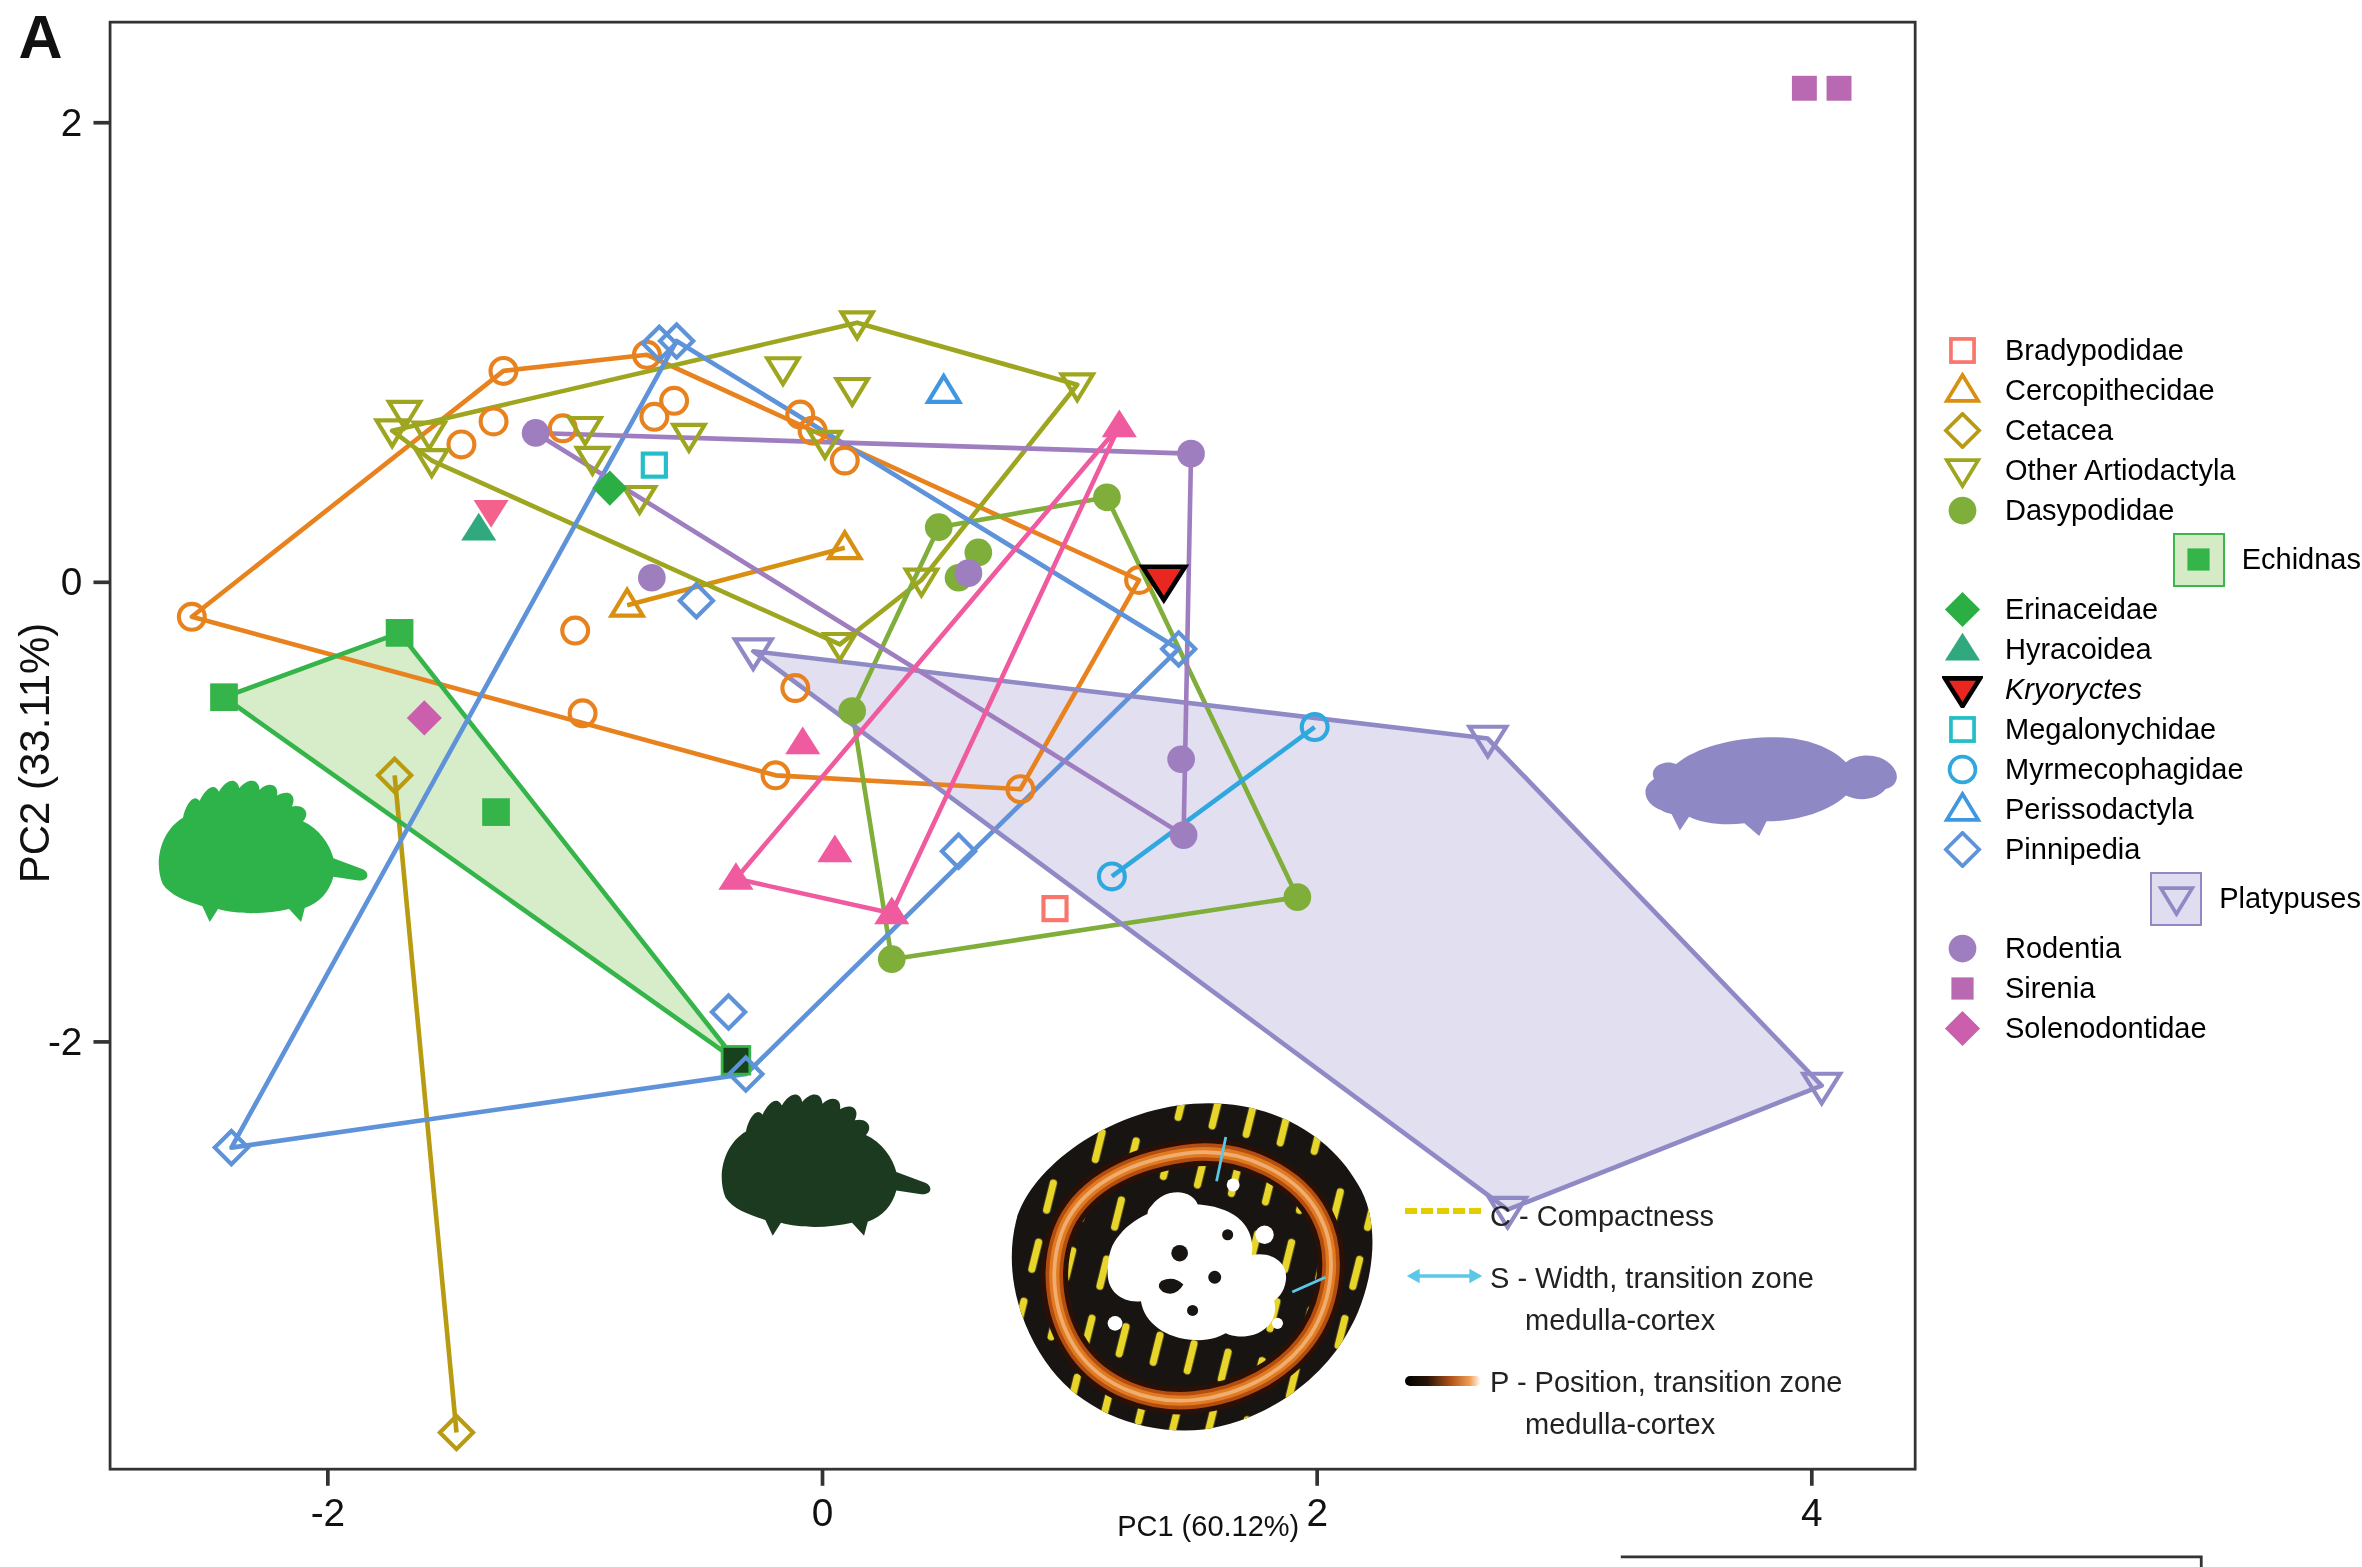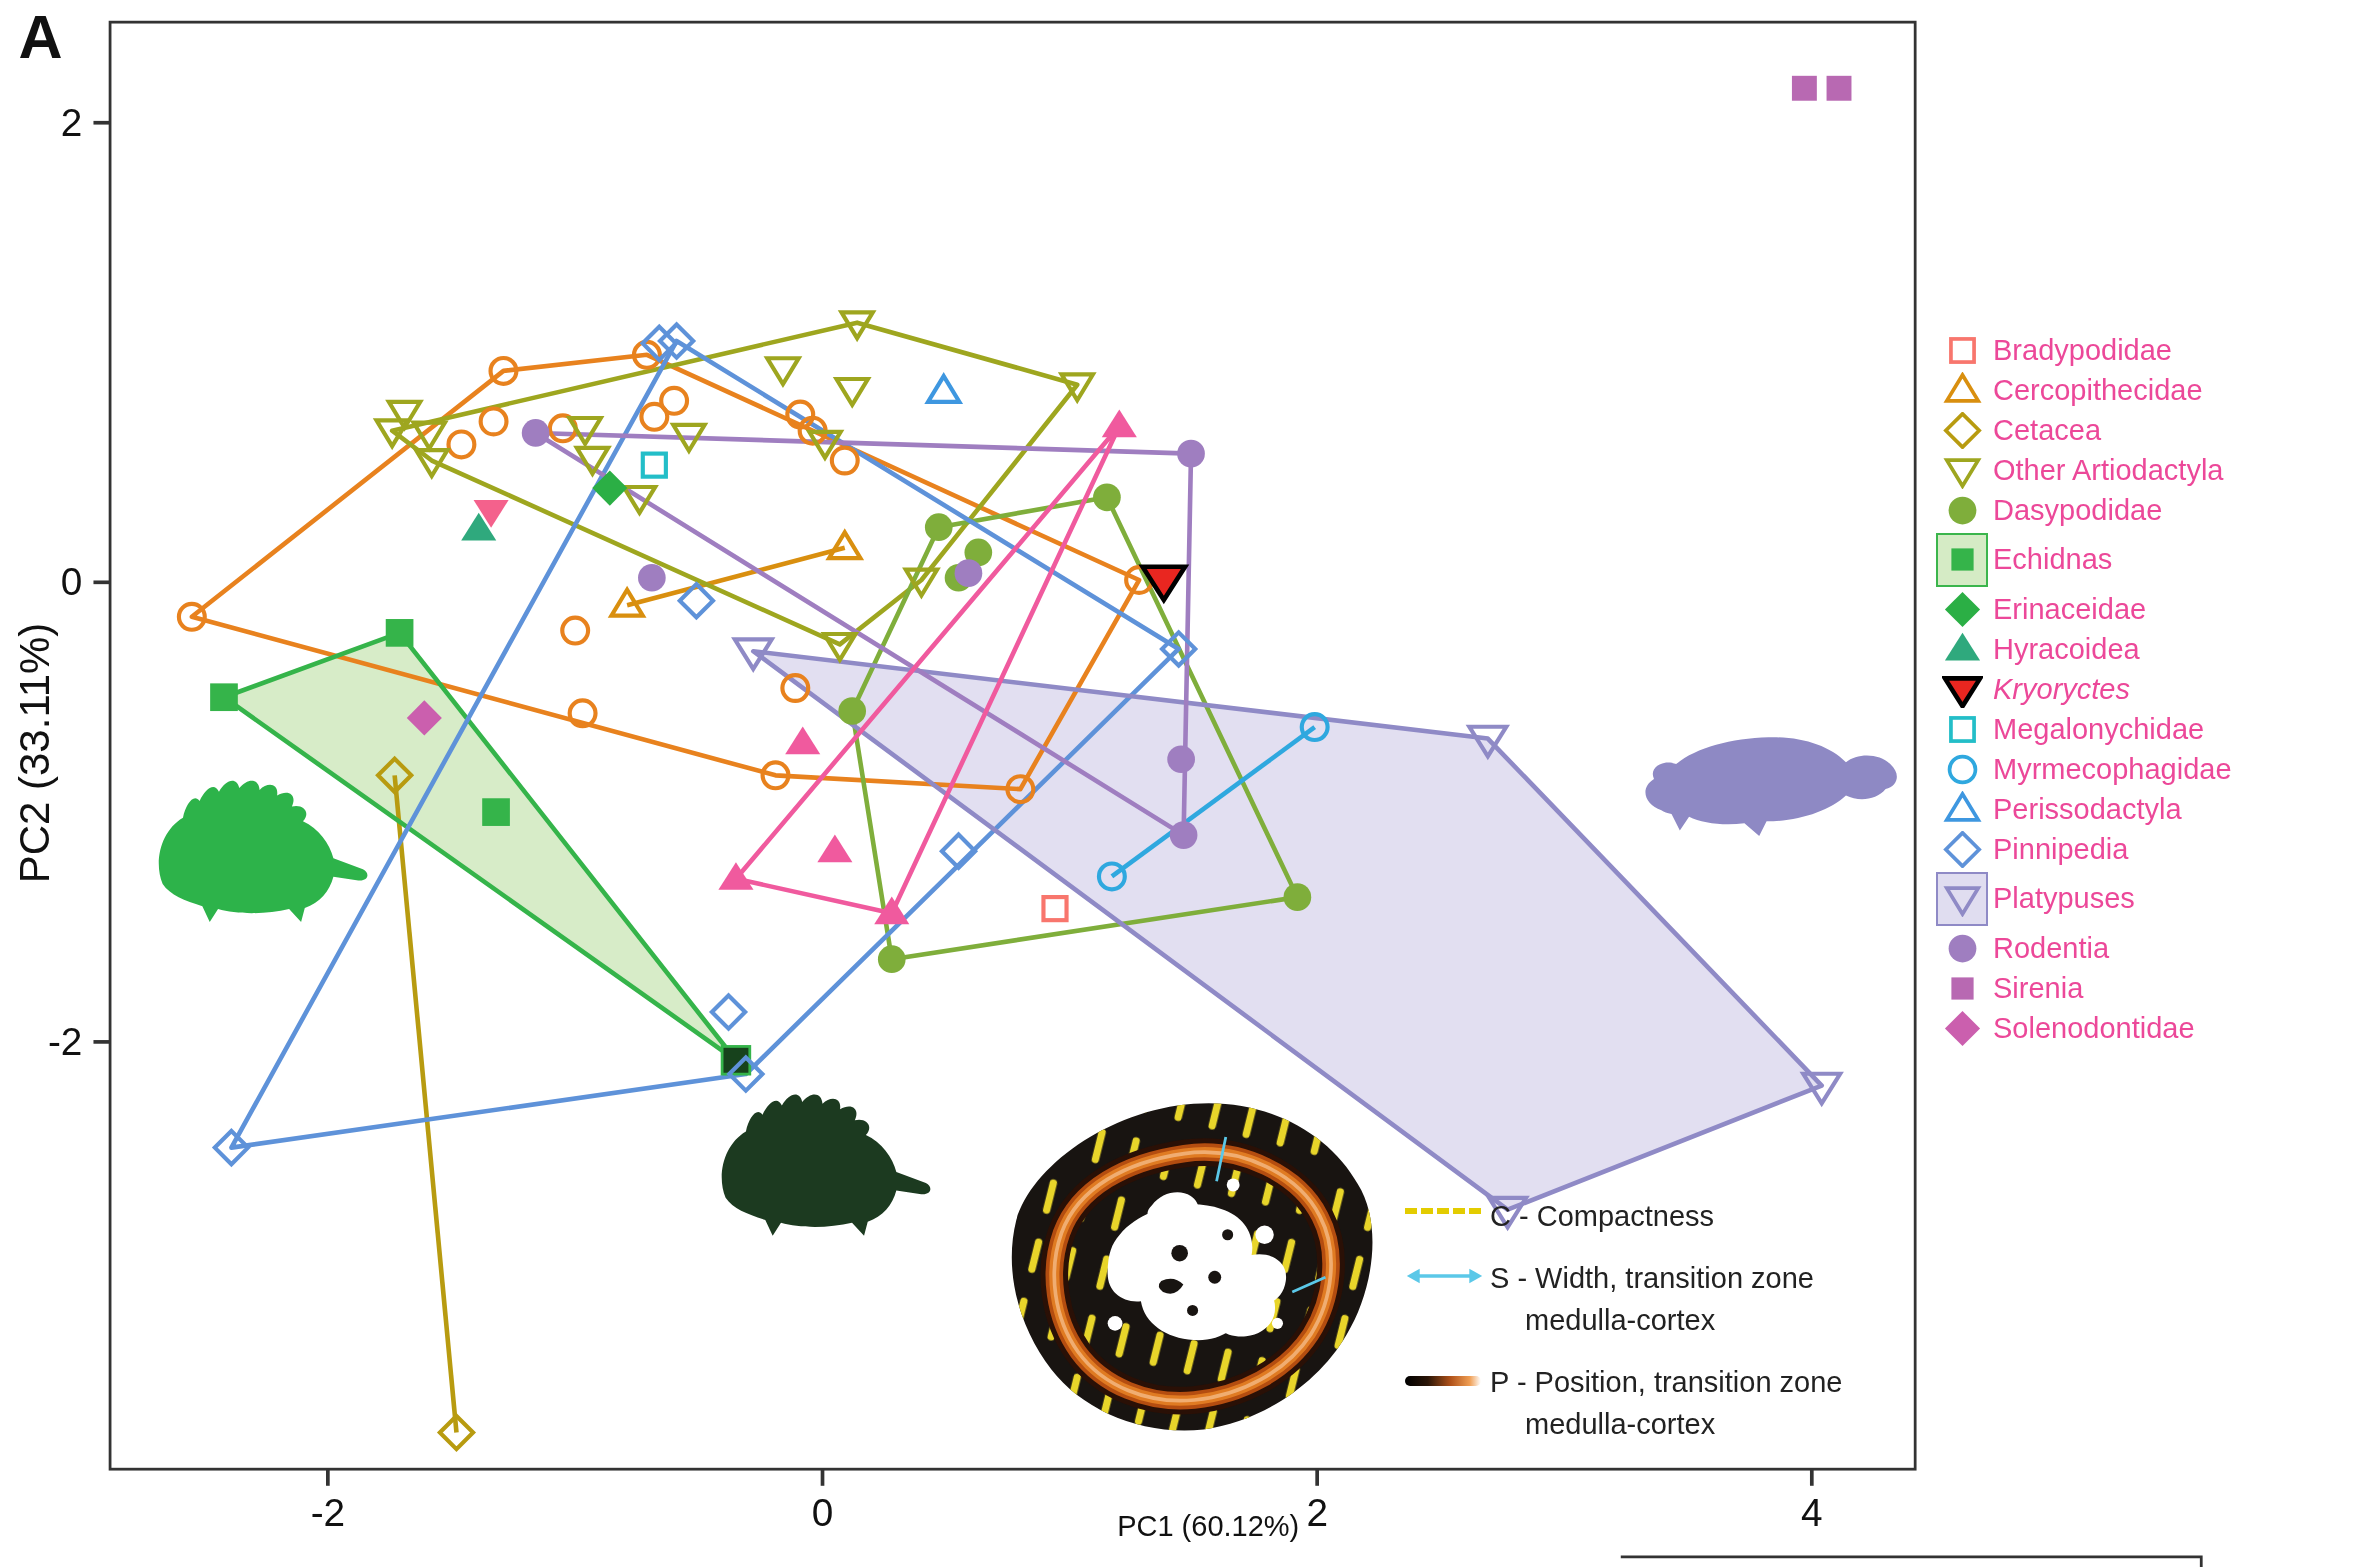--- a/index.html
+++ b/index.html
@@ -7,25 +7,25 @@
          font-family:"Liberation Sans", sans-serif;}
   #plot-svg{position:absolute;left:0;top:0;}
   #panel-label{position:absolute;left:18.5px;top:1.8px;font-size:61px;font-weight:600;color:#111;}
   #x-axis-title{position:absolute;left:822px;top:1510px;width:388px;margin-left:-1.8px;
                 transform:translateX(50%);font-size:29px;color:#111;text-align:center;}
   #y-axis-title{position:absolute;left:-141px;top:729px;width:351px;text-align:center;
                 transform:rotate(-90deg);font-size:42px;color:#111;}
   
   #legend{position:absolute;left:1936px;top:330px;width:425px;display:flex;flex-direction:column;}
   .lg-row{display:flex;align-items:center;height:40px;}
-  .lg-row.boxed{height:59px;}
+  .lg-row.boxed{height:59px;justify-content:flex-end;}
   .lg-swatch{width:52px;height:40px;display:flex;align-items:center;justify-content:center;flex:0 0 52px;}
   .lg-box{width:50px;height:50px;display:flex;align-items:center;justify-content:center;
           border:2.8px solid transparent;}
-  .lg-label{font-size:29px;color:#ec4899;margin-left:5px;white-space:nowrap;}
+  .lg-label{font-size:29px;color:#000000;margin-left:17px;white-space:nowrap;}
   .lg-label.italic{font-style:italic;}
   
   #inner-legend{position:absolute;left:1405px;top:1195px;width:517px;}
   .il-row{display:flex;margin-bottom:20px;}
   .il-sym{width:85px;flex:0 0 85px;padding-top:7.4px;}
   .il-text{font-size:29px;color:#222;line-height:1.45;}
   .dash-sample{margin-top:5.5px;border-top:6.5px dashed #E3CC00;width:76px;}
   .grad-sample{margin-top:7.4px;height:10px;width:76px;border-radius:5.5px;
                background:linear-gradient(90deg,#000 0%,#2a1507 30%,#b0521a 60%,#ef9d52 85%,rgba(250,215,180,0));}
 </style>

